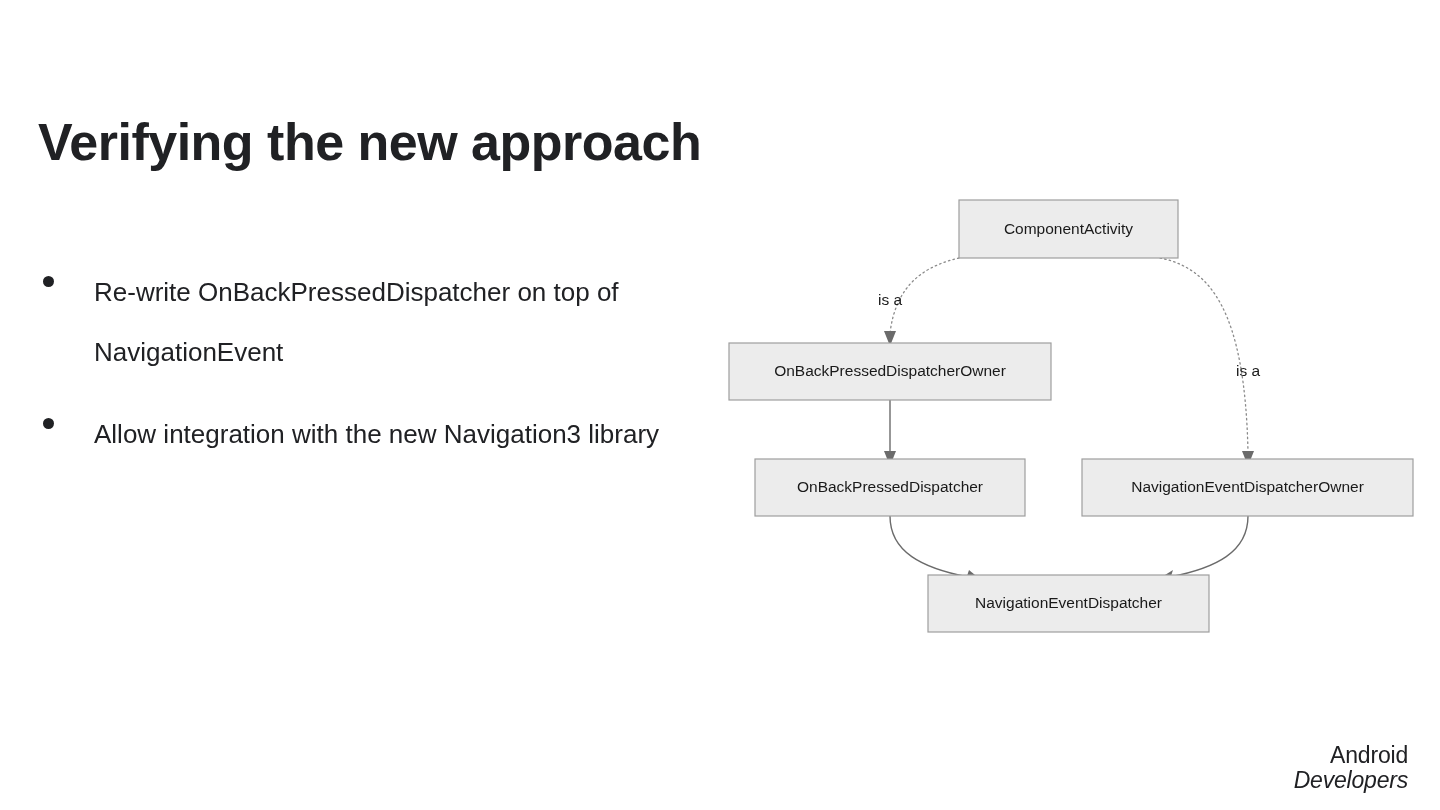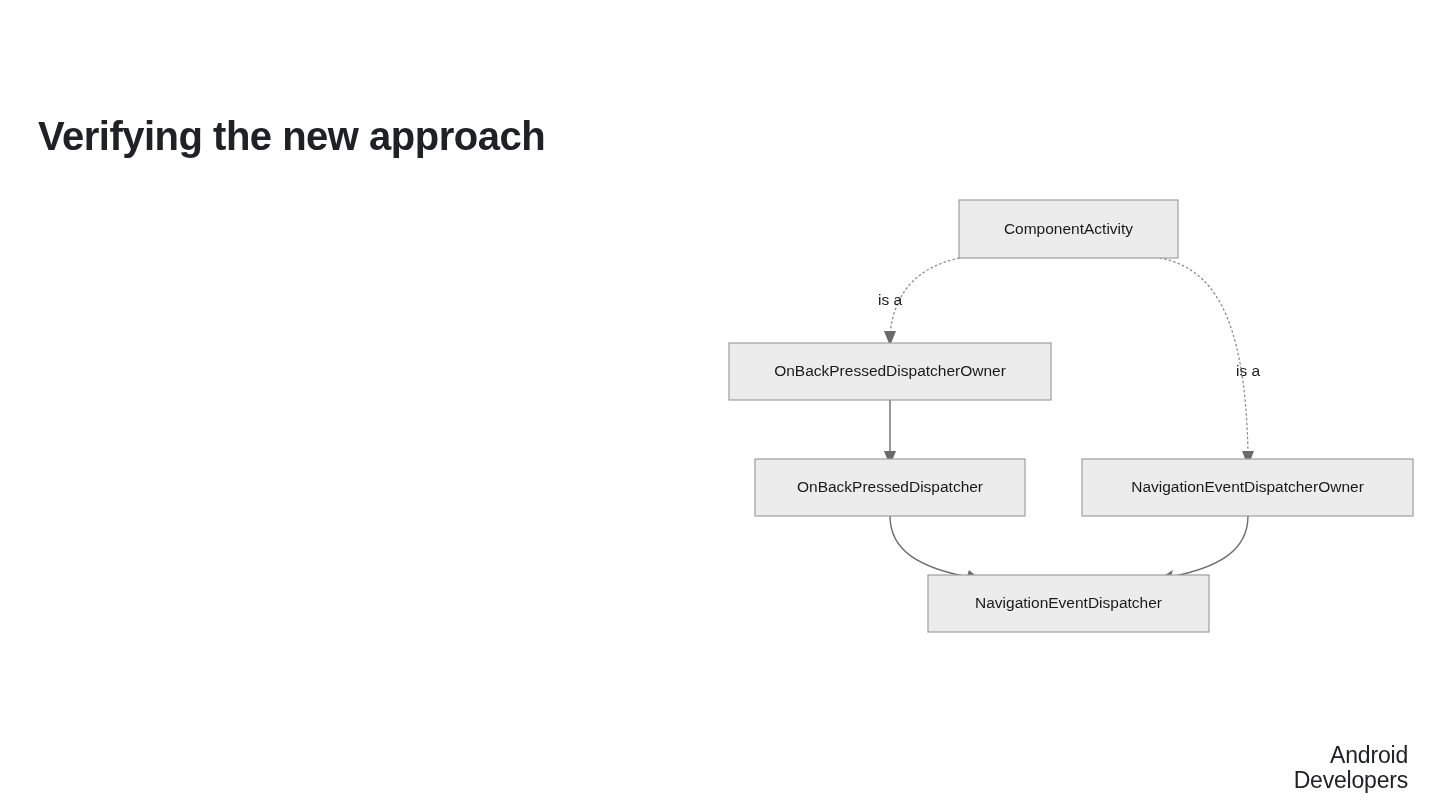--- a/index.html
+++ b/index.html
@@ -18,21 +18,21 @@
     height: 810px;
     background: #ffffff;
     overflow: hidden;
   }
 
   
   .slide-title {
     position: absolute;
     left: 38px;
     top: 78px;
-    font-size: 40px;
+    font-size: 52px;
     font-weight: 700;
     letter-spacing: -0.5px;
     color: #202124;
     line-height: 1.15;
     white-space: nowrap;
     margin-top: 35px;
   }
 
   
   .bullets {
@@ -116,29 +116,39 @@
     position: absolute;
     right: 32px;
     bottom: 18px;
     text-align: right;
     color: #202124;
     line-height: 1.06;
     font-weight: 500;
     font-size: 23px;
     letter-spacing: -0.2px;
   }
-  .logo-line2 { display: block; }
+  .logo-line2 { display: block; font-style: italic; }
 </style>
 </head>
 <body>
 
 <div id="slide">
 
   <h1 class="slide-title">Verifying the new approach</h1>
 
+  <div class="bullets">
+    <div class="bullet-row">
+      <span class="bullet-dot"></span>
+      <span class="bullet-text">Re-write OnBackPressedDispatcher on top of NavigationEvent</span>
+    </div>
+    <div class="bullet-row">
+      <span class="bullet-dot"></span>
+      <span class="bullet-text">Allow integration with the new Navigation3 library</span>
+    </div>
+  </div>
 
   <div class="diagram">
     <svg width="740" height="480" viewBox="0 0 740 480" xmlns="http://www.w3.org/2000/svg">
 
       <path class="edge-dotted" d="M 259 78 C 225 86, 196 104, 190 153"></path>
       <polygon class="arrow-head" points="190,166 184,151 196,151"></polygon>
 
       <path class="edge-dotted" d="M 460 78 C 510 88, 545 130, 548 272"></path>
       <polygon class="arrow-head" points="548,286 542,271 554,271"></polygon>
 

